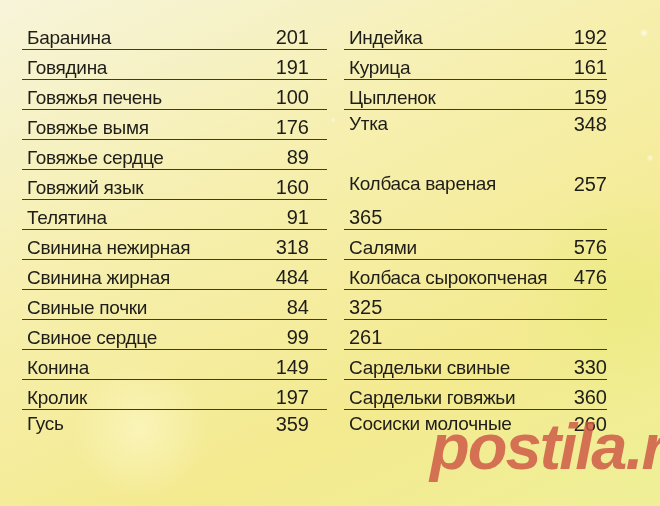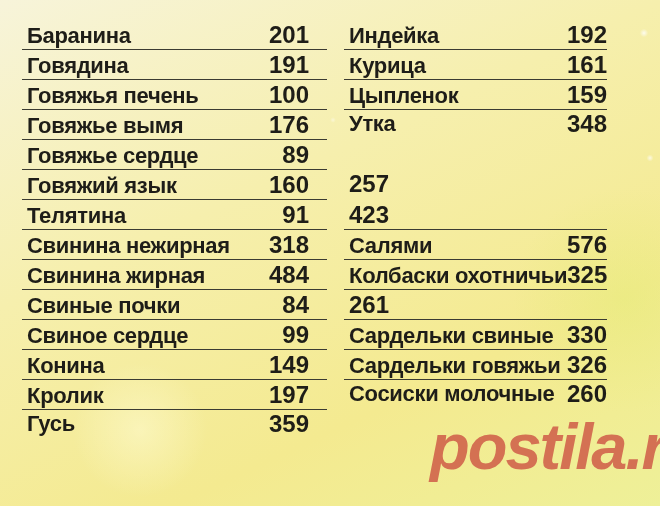--- a/index.html
+++ b/index.html
@@ -23,25 +23,25 @@
   .row {
     height:30px;
     display:flex; justify-content:space-between; align-items:flex-end;
     padding:0 0 2px 5px;
     border-bottom:1.5px solid #3b3b32;
     white-space:nowrap;
   }
   .row.no-line { border-bottom-color:transparent;align-items:center; }
   .row.spacer  { border-bottom:none; }
   .label {
-    font-size:22px; font-weight:bold; line-height:1;
+    font-size:19px; font-weight:normal; line-height:1;
     letter-spacing:-0.3px; color:#1e1d18;
   }
   .value {
-    font-size:24px; font-weight:bold; line-height:1;
+    font-size:20px; font-weight:normal; line-height:1;
     color:#1e1d18;
   }
   .col-left .value { padding-right:18px; }
   .watermark {
     position:absolute; left:430px; top:414px;
     font-family:Liberation Sans, sans-serif;
     font-style:italic; font-weight:bold;
     font-size:65px; line-height:1; letter-spacing:-2px;
     color:rgba(205,86,68,0.82);
     z-index:5;
@@ -123,43 +123,47 @@
     <div class="row">
         <span class="label">Цыпленок</span>
         <span class="value">159</span>
       </div>
     <div class="row no-line">
         <span class="label">Утка</span>
         <span class="value">348</span>
       </div>
     <div class="row spacer"></div>
     <div class="row no-line">
+        <span class="label">Колбаса вареная</span>
         <span class="value">257</span>
       </div>
     <div class="row">
-        <span class="value">423</span>
+        <span class="value">365</span>
       </div>
     <div class="row">
         <span class="label">Салями</span>
         <span class="value">576</span>
       </div>
     <div class="row">
-        <span class="label">Колбаски охотничьи</span>
+        <span class="label">Колбаса сырокопченая</span>
+        <span class="value">476</span>
+      </div>
+    <div class="row">
         <span class="value">325</span>
       </div>
     <div class="row">
         <span class="value">261</span>
       </div>
     <div class="row">
         <span class="label">Сардельки свиные</span>
         <span class="value">330</span>
       </div>
     <div class="row">
         <span class="label">Сардельки говяжьи</span>
-        <span class="value">326</span>
+        <span class="value">360</span>
       </div>
     <div class="row no-line">
         <span class="label">Сосиски молочные</span>
         <span class="value">260</span>
       </div>
   </div>
 
   <div class="watermark">postila.ru</div>
 
 </div>

